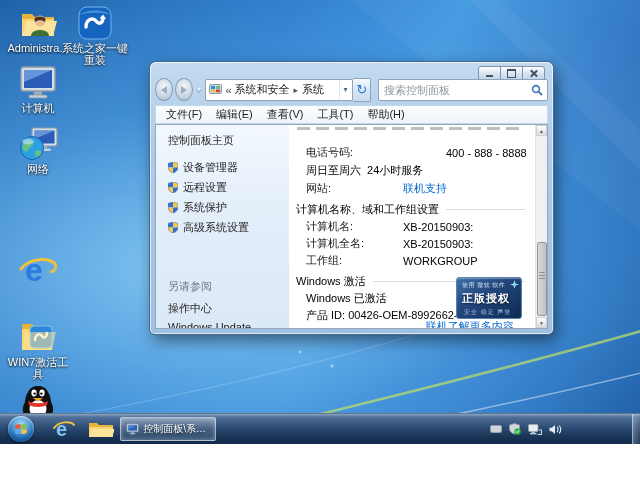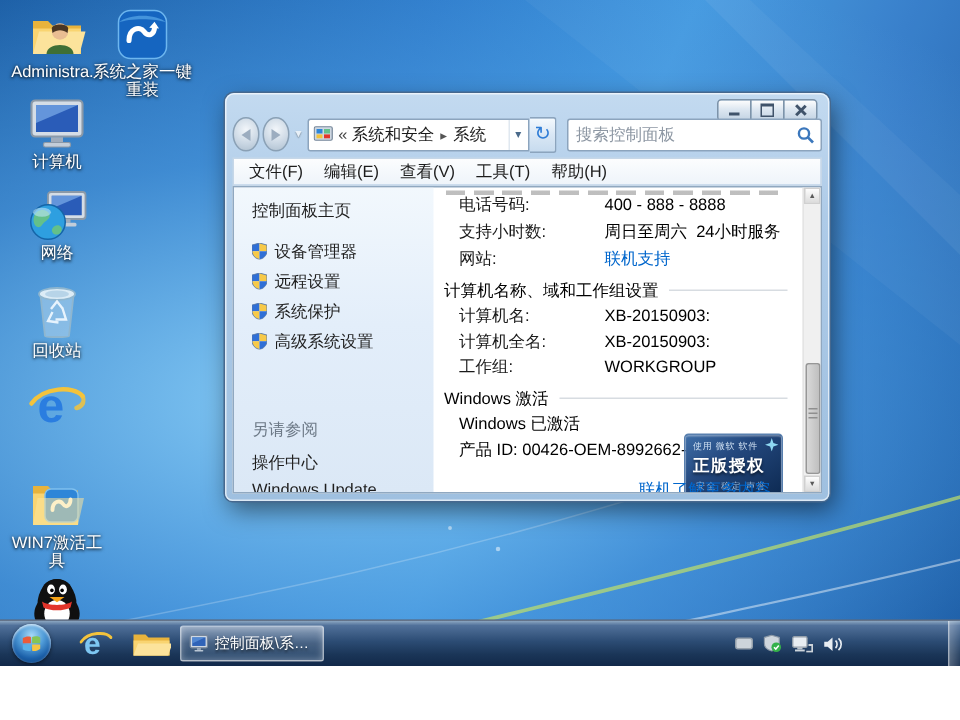--- a/index.html
+++ b/index.html
@@ -50,27 +50,27 @@
   .sb-item{display:flex;align-items:center;gap:5px;margin:5px 0 0 12px;}
   .sb-item.first{margin-top:12px;}
   .sb-seealso{margin:44px 0 0 12px;color:#6d7a87;}
   .sb-item2{margin:5px 0 0 12px;}
   .sb-item2.first{margin-top:7px;}
   .content{flex:1;position:relative;font-size:11px;color:#000;}
   .cliprow{height:3px;margin:2px 16px 0 8px;background:repeating-linear-gradient(90deg,#8a8a8a 0 13px,transparent 13px 19px);opacity:.55;}
   .crow{display:flex;align-items:center;margin:5px 0 0 17px;height:13px;}
   .crow .lbl{width:97px;flex:none;color:#1a1a1a;}
   .crow .val{white-space:pre;}
-  .crow.first{margin-top:0;}
+  .crow.first{margin-top:16px;gap:43px;}
   .link{color:#0066cc;}
   .csection{display:flex;align-items:center;margin:8px 10px 0 7px;height:13px;}
   .csection .sline{flex:1;height:1px;background:#d7dce1;margin-left:7px;}
   .crow2{margin-top:4px;}
   .chgset{display:flex;align-items:center;gap:3px;margin-left:8px;}
-  .badge{position:absolute;top:164px;right:13px;width:64px;height:40px;border-radius:3px;border:1px solid #587fae;
+  .badge{position:absolute;top:152px;right:13px;width:64px;height:40px;border-radius:3px;border:1px solid #587fae;
     background:linear-gradient(145deg,#3e6ea8 0%,#24487e 40%,#0d2a52 100%);
     box-shadow:inset 0 1px 1px rgba(255,255,255,.35);color:#fff;overflow:hidden;}
   .badge .b-top{font-size:6px;color:#cfe0f2;margin:3px 10px 0 5px;letter-spacing:.5px;white-space:nowrap;}
   .badge .b-main{font-size:11px;font-weight:bold;margin:1px 0 0 5px;text-shadow:0 1px 2px rgba(0,0,0,.6);letter-spacing:1px;}
   .badge .b-bot{font-size:6px;color:#9fc0e0;margin:2px 0 0 7px;letter-spacing:1px;white-space:nowrap;}
   .badge .b-star{position:absolute;top:2px;right:2px;}
   .learnmore{position:absolute;top:194px;right:12px;font-size:11px;}
   .scrollbar{width:11px;flex:none;background:#f0f0f0;border-left:1px solid #e4e4e4;position:relative;}
   .sb-arrow{position:absolute;left:0;width:11px;height:11px;background:linear-gradient(#fdfdfd,#dcdcdc);display:grid;place-items:center;font-size:5px;color:#5a5a5a;border:1px solid #d0d0d0;box-sizing:border-box;}
   .sb-up{top:0;} .sb-down{bottom:0;}
@@ -177,29 +177,20 @@
       <rect x="23" y="19" width="6" height="2.5" fill="#9facbc"></rect>
       <rect x="19" y="21.5" width="14" height="2.5" rx="1" fill="#c2cdd9"></rect>
       <circle cx="14" cy="21" r="11.5" fill="#2e9fe0" stroke="#1565a8" stroke-width="1"></circle>
       <path d="M7 14 C10 12 14 13 15 16 C16 19 12 20 10 23 C8 26 5 24 4.5 21 C4 18 5 15.5 7 14Z" fill="#63c08a"></path>
       <path d="M18 24 C21 22 24 24 23 27 C22 30 18 30 17 28 C16 26 17 25 18 24Z" fill="#63c08a"></path>
       <ellipse cx="10" cy="14.5" rx="6" ry="3" fill="#bfe6f8" opacity=".6"></ellipse>
     </svg>
     <div class="dlabel">网络</div>
   </div>
 
-  <div class="dicon" style="left:4px;top:188px;">
-    <svg width="32" height="38">
-      <path d="M5 9 L27 9 L24 36 C24 37 8 37 8 36 Z" fill="rgba(175,210,235,.55)" stroke="#8fb6cf" stroke-width="1.2"></path>
-      <ellipse cx="16" cy="8" rx="12" ry="4" fill="#dcecf6" stroke="#8fb6cf" stroke-width="1.2"></ellipse>
-      <ellipse cx="16" cy="8" rx="8" ry="2.4" fill="#b7d4e8"></ellipse>
-      <path d="M12 18 L16 13 L20 18 M19.5 17 L22 25 L15 25 M13 20 L10 26 L17 27" stroke="#f2f9ff" stroke-width="1.6" fill="none" opacity=".9"></path>
-    </svg>
-    <div class="dlabel">回收站</div>
-  </div>
 
   <div class="dicon" style="left:4px;top:252px;">
     <svg width="38" height="36">
       <text x="6" y="29" font-size="32" font-weight="bold" font-family="Liberation Sans,sans-serif" fill="#2a7de0">e</text>
       <path d="M2 17 C10 6 30 5 36 12" stroke="#f3c33c" stroke-width="3" fill="none" stroke-linecap="round"></path>
       <path d="M36 12 C38 15 36 19 32 20" stroke="#f3c33c" stroke-width="3" fill="none" stroke-linecap="round" opacity=".85"></path>
     </svg>
   </div>
 
   <div class="dicon" style="left:4px;top:318px;">
@@ -319,21 +310,20 @@
 
       </div>
 
       <div class="content">
         <div class="cliprow"></div>
         <div class="crow first">
           <span class="lbl">电话号码:</span>
           <span class="val">400 - 888 - 8888</span>
         </div>
         <div class="crow">
-          <span class="lbl">支持小时数:</span>
           <span class="val">周日至周六  24小时服务</span>
         </div>
         <div class="crow">
           <span class="lbl">网站:</span>
           <span class="val link">联机支持</span>
         </div>
         <div class="csection">
           <span>计算机名称、域和工作组设置</span>
           <span class="sline"></span>
         </div>

